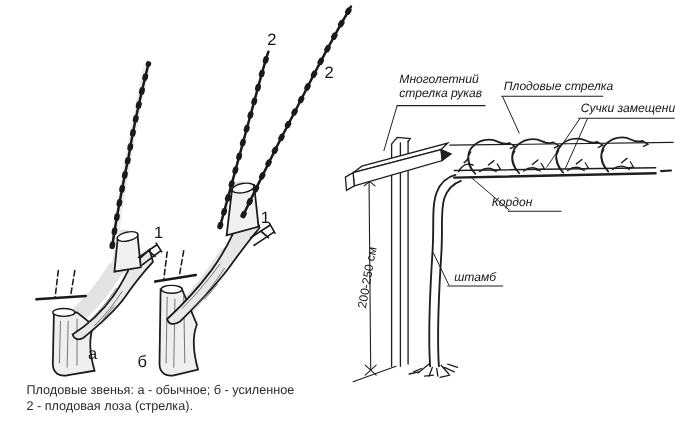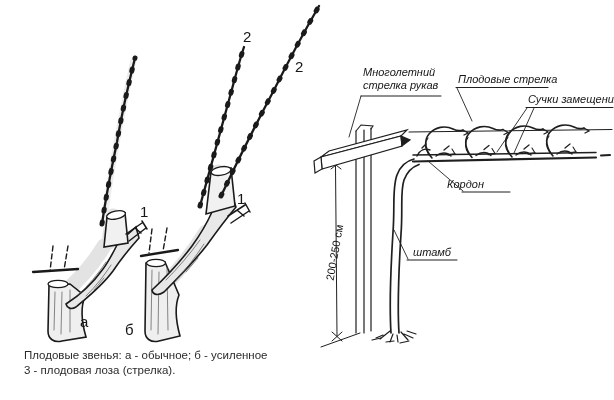--- a/index.html
+++ b/index.html
@@ -153,16 +153,16 @@
 
   <div class="lbl wrap" style="left:363px;top:66px;">Многолетний стрелка рукав</div>
   <div class="lbl" style="left:458px;top:73px;">Плодовые стрелка</div>
   <div class="lbl" style="left:528px;top:93px;">Сучки замещения</div>
   <div class="lbl" style="left:447px;top:178px;">Кордон</div>
   <div class="lbl" style="left:413px;top:246px;">штамб</div>
   <div class="dim">200-250 см</div>
 
   <div id="caption">
     <div>Плодовые звенья: а - обычное; б - усиленное</div>
-    <div>3 - плодовая лоза (стрелка).</div>
+    <div>2 - плодовая лоза (стрелка).</div>
   </div>
 
 </div>
 
 </body></html>

